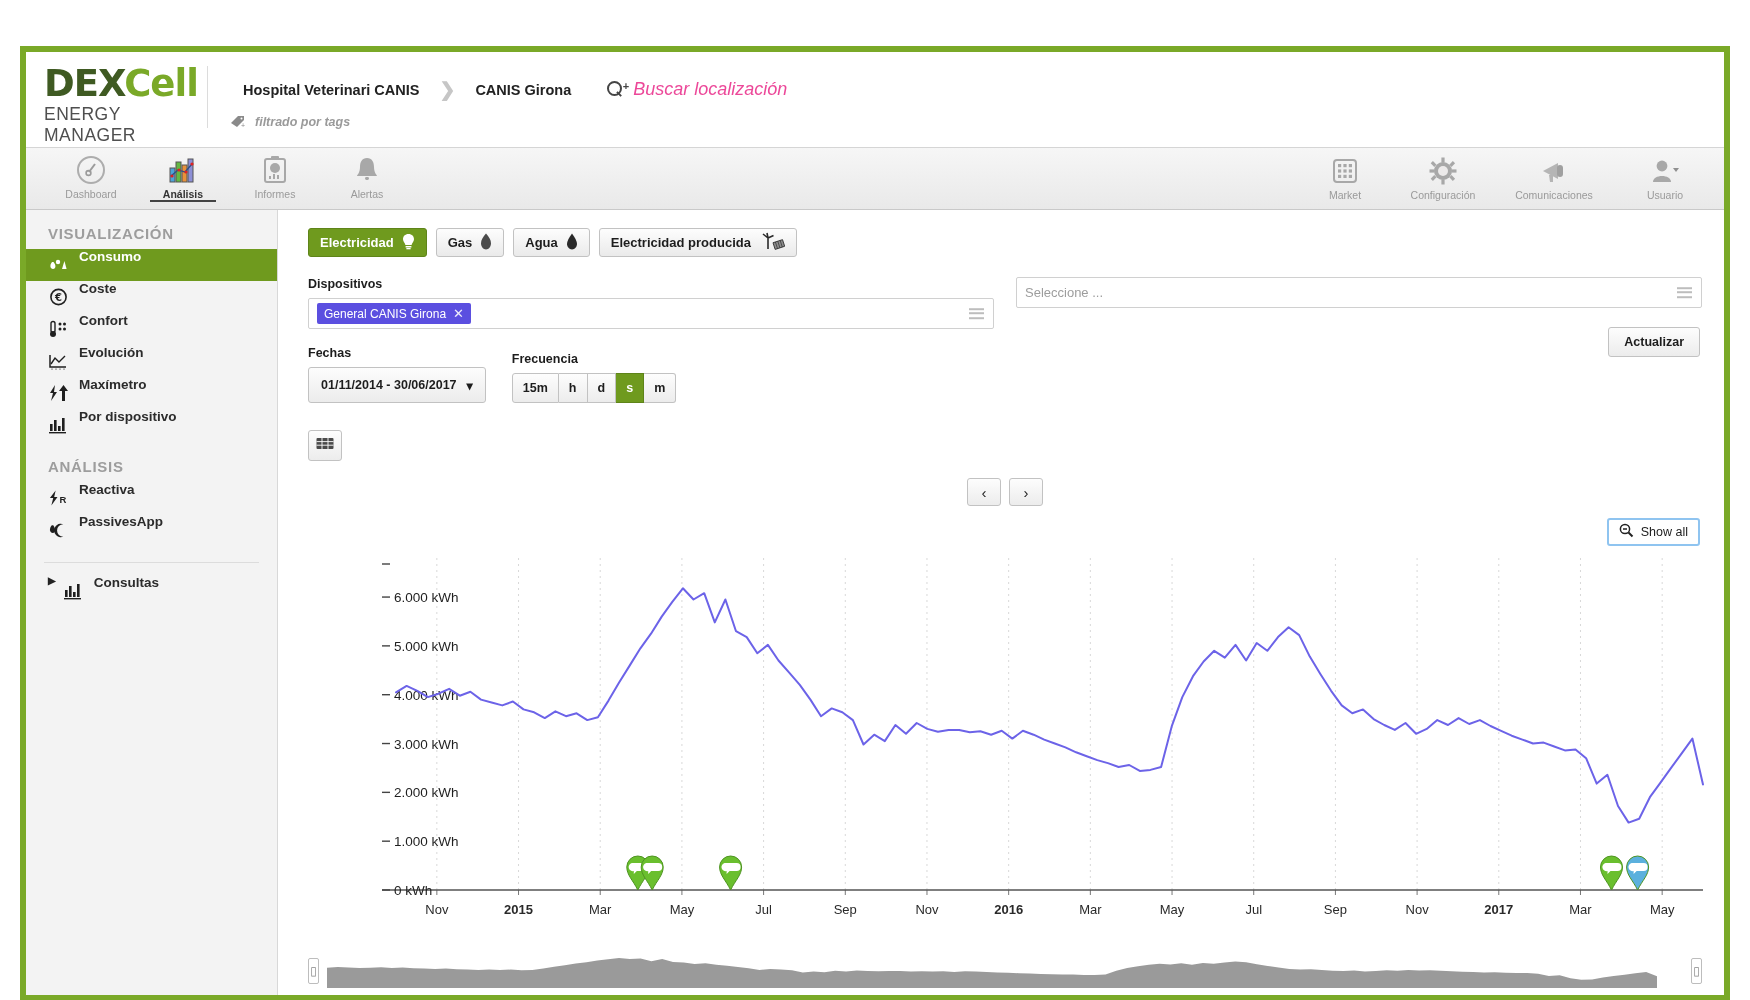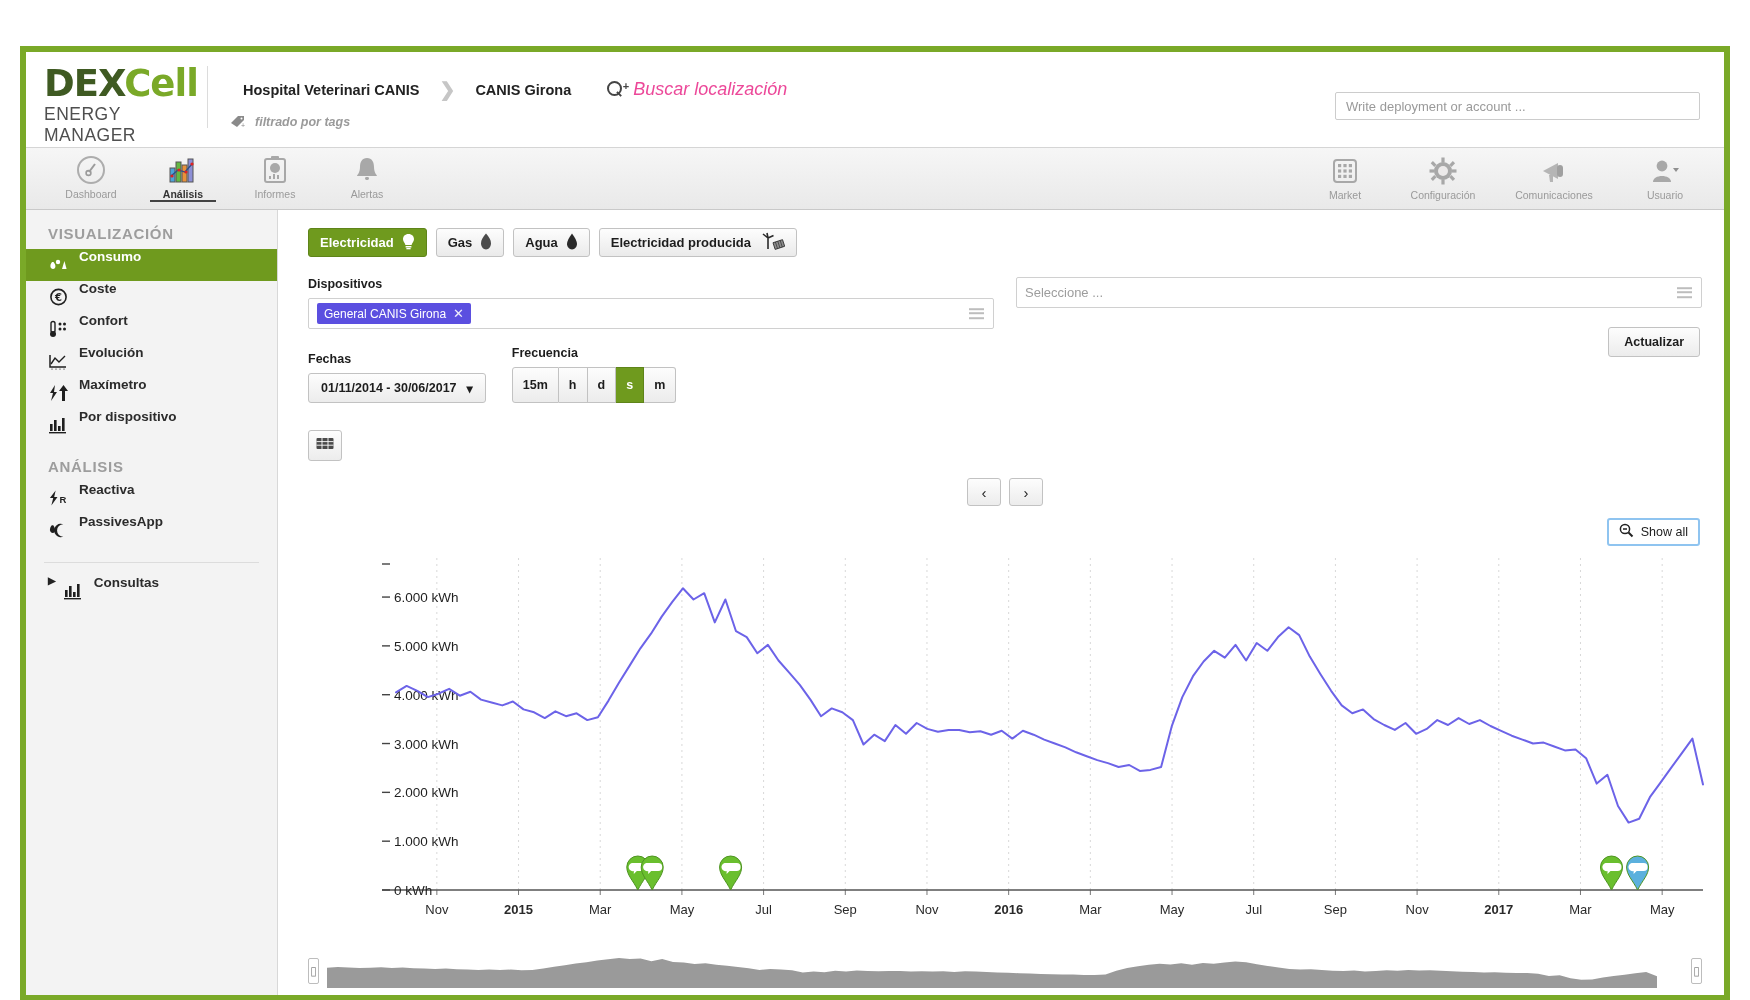--- a/index.html
+++ b/index.html
@@ -69,25 +69,25 @@
   .fld-lbl { font-size:12.5px; font-weight:bold; color:#1d1d1d; margin-bottom:7px; }
   .selbox { height:31px; border:1px solid #d0d0d0; border-radius:2px; background:#fff;
      display:flex; align-items:center; padding:0 8px; position:relative; }
   .chip { background:#5b4fe0; color:#fff; font-size:12px; border-radius:2px; height:21px;
      display:flex; align-items:center; gap:7px; padding:0 7px; }
   .chip .x { font-size:13px; opacity:.9; cursor:pointer; }
   .ph { font-size:13px; color:#9d9d9d; }
   .burger { position:absolute; right:9px; top:50%; transform:translateY(-50%); width:15px; }
   .burger i { display:block; height:2px; background:#bdbdbd; margin:2.4px 0; }
   .row2 { display:flex; align-items:flex-end; gap:26px; margin-top:17px; }
-  .datebtn { height:30px; border:1px solid #c2c2c2; border-radius:3px;
+  .datebtn { height:36px; border:1px solid #c2c2c2; border-radius:3px;
      background:linear-gradient(#fdfdfd,#ececec); display:flex; align-items:center; gap:10px;
      padding:0 12px; font-size:12.5px; font-weight:bold; color:#1d1d1d; cursor:pointer; }
   .freq { display:flex; }
-  .freq div { height:36px; min-width:28px; padding:0 10px; border:1px solid #c2c2c2; border-left:none;
+  .freq div { height:30px; min-width:28px; padding:0 10px; border:1px solid #c2c2c2; border-left:none;
      background:linear-gradient(#fdfdfd,#ececec); display:flex; align-items:center; justify-content:center;
      font-size:12.5px; font-weight:bold; color:#1d1d1d; cursor:pointer; }
   .freq div:first-child { border-left:1px solid #c2c2c2; border-radius:3px 0 0 3px; }
   .freq div:last-child { border-radius:0 3px 3px 0; }
   .freq div.on { background:#6f9a1e; border-color:#5e8419; color:#fff; }
   .update { position:absolute; right:24px; top:117px; height:30px; padding:0 15px;
      border:1px solid #c2c2c2; border-radius:3px; background:linear-gradient(#fdfdfd,#ececec);
      font-size:12.5px; font-weight:bold; color:#1d1d1d; display:flex; align-items:center; cursor:pointer; }
   .solarbtn { margin-top:27px; width:34px; height:31px; border:1px solid #c2c2c2; border-radius:3px;
      background:linear-gradient(#fdfdfd,#ececec); display:flex; align-items:center; justify-content:center; cursor:pointer; }
@@ -134,23 +134,20 @@
           <svg width="16" height="14" viewBox="0 0 16 14">
               <path d="M1 8 L8 1 L14 1 L14 5 L7 12 Z" fill="#8a8a8a"></path>
               <circle cx="11.5" cy="3.5" r="1" fill="#fff"></circle>
               <text x="11" y="13" font-size="7" fill="#8a8a8a">+</text>
             </svg>
         </span>
         <span class="tagtxt">filtrado por tags</span>
       </div>
     </div>
 
-    <div class="acct-search">
-      <span>Write deployment or account ...</span>
-    </div>
   </div>
 
   <div class="iconnav">
     <div class="nav-left">
       <div class="navitem">
         <div class="ic">
           <svg width="30" height="30" viewBox="0 0 30 30">
               <circle cx="15" cy="15" r="13" fill="none" stroke="#adadad" stroke-width="2"></circle>
               <path d="M19 9 L13 17" stroke="#9b9b9b" stroke-width="2" fill="none"></path>
               <circle cx="12.5" cy="18" r="2.4" fill="none" stroke="#9b9b9b" stroke-width="1.6"></circle>

